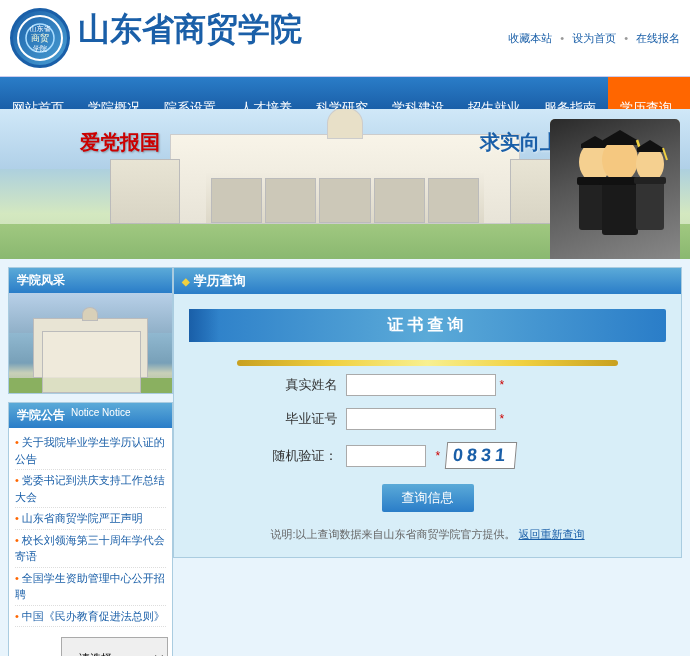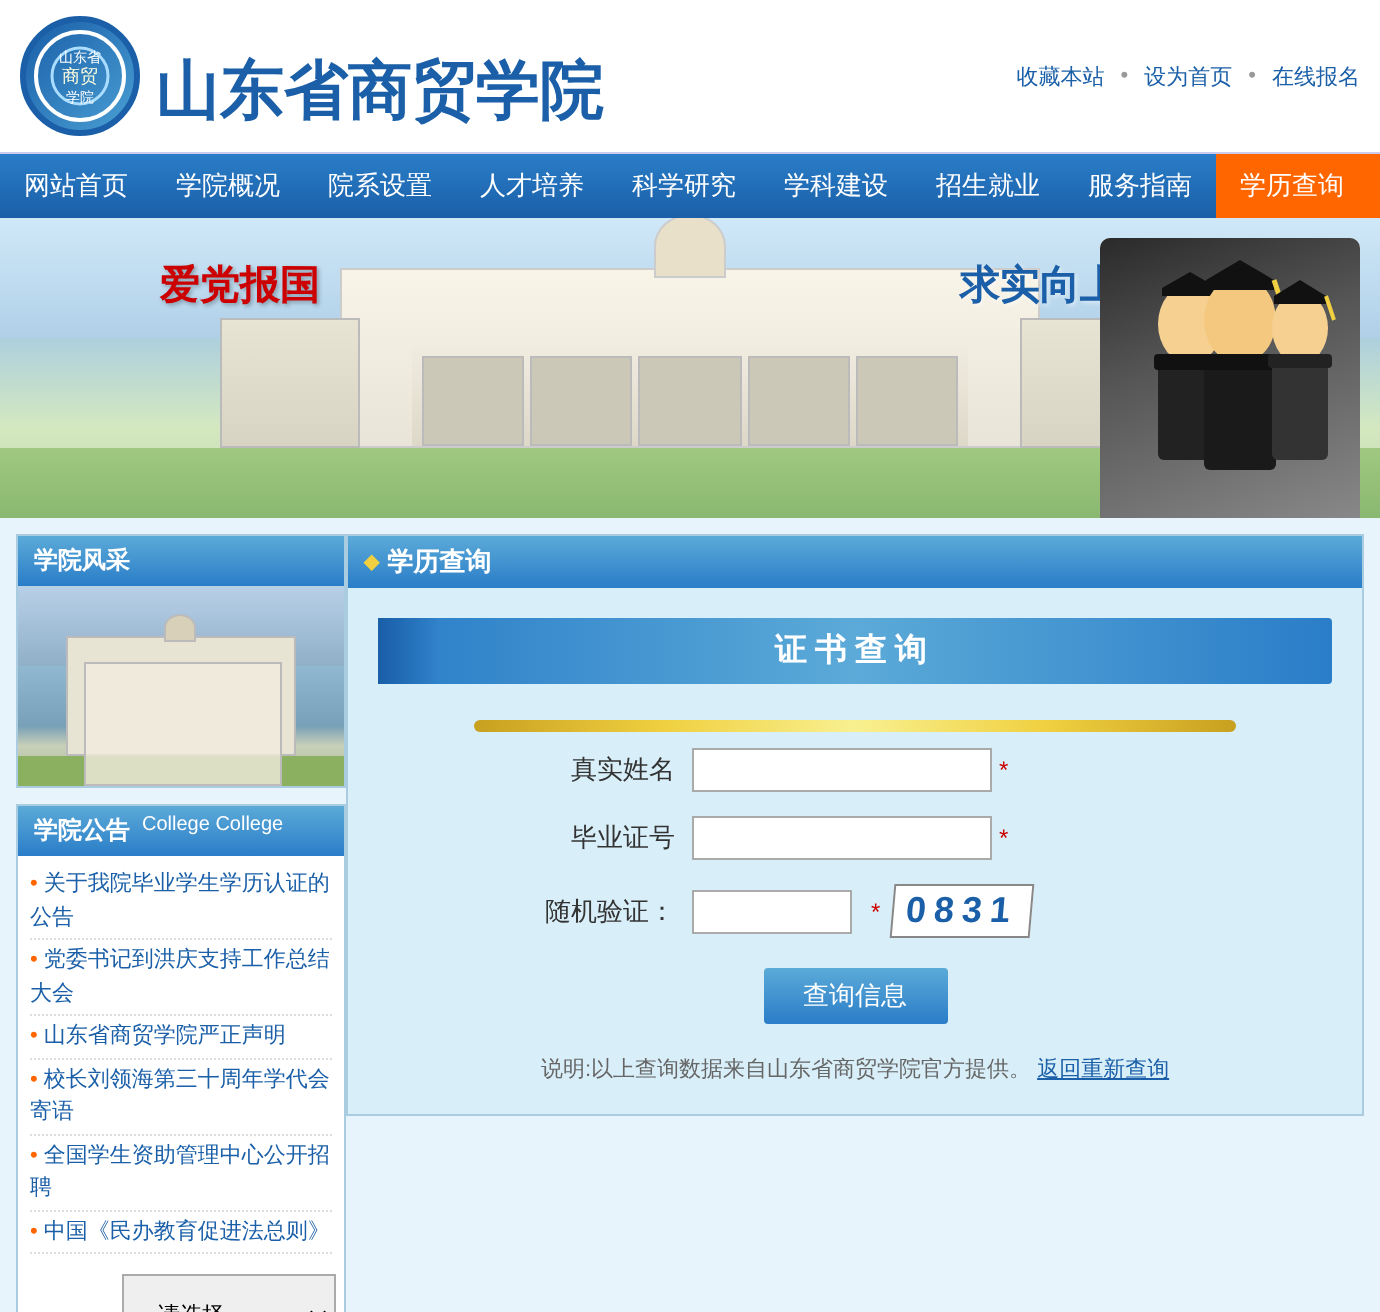--- a/index.html
+++ b/index.html
@@ -1,29 +1,29 @@
 <!DOCTYPE html>
 <html><head>
   <meta charset="utf-8">
   <style>
     * { margin: 0; padding: 0; box-sizing: border-box; }
     body { font-family: SimSun, '宋体', Arial, sans-serif; font-size: 12px; background: #e8f4fc; width: 690px; }
 
     
     .header { background: #fff; display: flex; align-items: center; justify-content: space-between; padding: 8px 10px; border-bottom: 1px solid #cce; }
-    .header-logo { display: flex; align-items: flex-end; gap: 8px; }
+    .header-logo { display: flex; align-items: flex-start; gap: 8px; }
     .logo-circle { width: 60px; height: 60px; border-radius: 50%; background: linear-gradient(135deg, #1a5fa8, #4a9fd4); display: flex; align-items: center; justify-content: center; color: #fff; font-size: 10px; text-align: center; border: 3px solid #1a5fa8; }
     .header-title { font-size: 32px; color: #1a5fa8; font-weight: bold; font-family: SimHei, '黑体', sans-serif; }
     .header-links { font-size: 11px; color: #555; display: flex; gap: 8px; align-items: center; }
     .header-links a { color: #1a5fa8; text-decoration: none; cursor: pointer; }
     .header-links span { color: #999; }
 
     
     .nav { background: linear-gradient(to bottom, #2a7dc8, #1a5fa8); display: flex; align-items: center; height: 32px; }
-    .nav-item { color: #fff; padding: 0 12px; height: 32px; line-height: 32px; cursor: pointer; font-size: 13px; white-space: nowrap; }
+    .nav-item { color: #fff; padding: 15px 12px; height: 32px; line-height: 32px; cursor: pointer; font-size: 13px; white-space: nowrap; }
     .nav-item.active { background: #ff6600; }
     .nav-date { margin-left: auto; background: #ff6600; color: #fff; padding: 0 12px; height: 32px; line-height: 32px; font-size: 12px; white-space: nowrap; }
 
     
     .banner { width: 100%; height: 150px; background: linear-gradient(to bottom, #b8d8f0, #85b8d8); position: relative; overflow: hidden; }
     .banner-building { width: 100%; height: 100%; background: linear-gradient(to bottom, #c8e0f4 0%, #a0c8e8 30%, #d4e8c0 70%, #c0d8b0 100%); position: relative; }
     .banner-text-left { position: absolute; top: 20px; left: 80px; color: #c00; font-size: 20px; font-weight: bold; font-family: SimHei, sans-serif; text-shadow: 1px 1px 2px rgba(0,0,0,0.3); }
     .banner-text-right { position: absolute; top: 20px; right: 130px; color: #1a5fa8; font-size: 20px; font-weight: bold; font-family: SimHei, sans-serif; text-shadow: 1px 1px 2px rgba(255,255,255,0.5); }
     .banner-graduates { position: absolute; right: 10px; bottom: 0; width: 130px; height: 140px; background: linear-gradient(to bottom, #e8d4b0, #c8b090); border-radius: 5px 5px 0 0; display: flex; align-items: flex-end; justify-content: center; overflow: hidden; }
     .grad-figure { width: 100%; height: 100%; background: linear-gradient(160deg, #2a2a2a 0%, #555 40%, #888 100%); position: relative; display: flex; align-items: center; justify-content: center; }
@@ -188,21 +188,21 @@
           <div style="position:absolute;bottom:15px;left:15%;width:70%;height:60px;background:#e8e4d4;border:1px solid #bbb;">
             <div style="position:absolute;top:-12px;left:50%;transform:translateX(-50%);width:16px;height:14px;background:#d8d0b8;border-radius:50% 50% 0 0;border:1px solid #bbb;"></div>
           </div>
         </div>
       </div>
     </div>
 
     <div class="notice-section">
       <div class="notice-title">
         <span class="notice-cn">学院公告</span>
-        <span class="notice-en">College College</span>
+        <span class="notice-en">Notice Notice</span>
       </div>
       <div class="notice-list">
         <div class="notice-item">关于我院毕业学生学历认证的公告</div>
         <div class="notice-item">党委书记到洪庆支持工作总结大会</div>
         <div class="notice-item">山东省商贸学院严正声明</div>
         <div class="notice-item">校长刘领海第三十周年学代会寄语</div>
         <div class="notice-item">全国学生资助管理中心公开招聘</div>
         <div class="notice-item">中国《民办教育促进法总则》</div>
       </div>
       <div class="sidebar-select">

